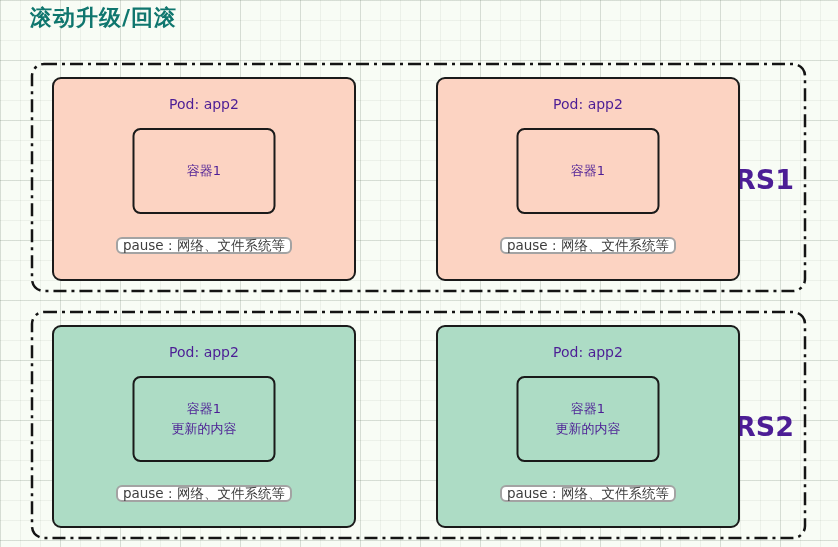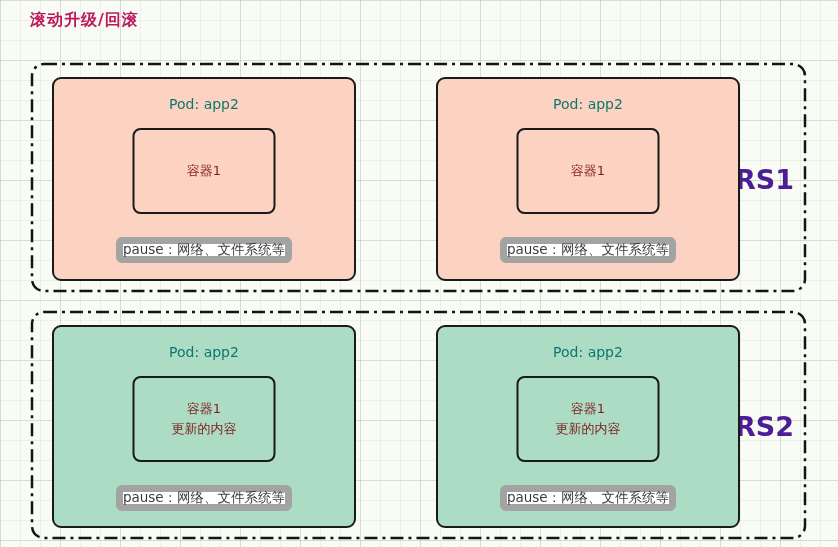--- a/index.html
+++ b/index.html
@@ -13,24 +13,24 @@
       linear-gradient(to right,  rgba(100,120,100,0.16) 1px, transparent 1px),
       linear-gradient(to bottom, rgba(100,120,100,0.16) 1px, transparent 1px),
       linear-gradient(to right,  rgba(110,128,110,0.09) 1px, transparent 1px),
       linear-gradient(to bottom, rgba(110,128,110,0.09) 1px, transparent 1px);
     background-size: 60px 60px, 60px 60px, 20px 20px, 20px 20px;
   }
 
   .page-title {
     position: absolute;
     left: 30px;
-    top: 10px;
-    font-size: 16px;
+    top: 3px;
+    font-size: 22px;
     font-weight: bold;
-    color: #be185d;
+    color: #0f766e;
     letter-spacing: 1px;
   }
 
   .rs-group { position: absolute; left: 30px; width: 777px; }
   #rs1 { top: 62px;  height: 231px; }
   #rs2 { top: 310px; height: 230px; }
 
   .dash-rect { position: absolute; left: 0; top: 0; display: block; }
 
   .rs-label {
@@ -57,53 +57,53 @@
   .pod.pink  { background: #fcd3c2; }
   .pod.green { background: #addcc5; }
 
   .pod-title {
     position: absolute;
     top: 17px;
     left: 0;
     width: 100%;
     text-align: center;
     font-size: 14px;
-    color: #0f766e;
+    color: #4c1d95;
   }
 
   .container-box {
     position: absolute;
     left: 50%;
     top: 49px;
     transform: translateX(-50%);
     width: 143px;
     height: 86px;
     background: inherit;
     border: 2px solid #1a1a1a;
     border-radius: 8px;
     display: flex;
     flex-direction: column;
     align-items: center;
     justify-content: center;
     font-size: 13px;
     line-height: 1.55;
-    color: #7f1d1d;
+    color: #4c1d95;
     text-align: center;
   }
   .container-line:empty { display: none; }
 
   .pause-box {
     position: absolute;
     left: 50%;
     top: 158px;
     transform: translateX(-50%);
     width: 176px;
-    height: 26px;
+    height: 17px;
     background: #ffffff;
-    border: 7px solid #a3a3a3;
+    border: 2px solid #a3a3a3;
     border-radius: 6px;
     display: flex;
     align-items: center;
     justify-content: center;
     font-size: 13.5px;
     color: #3d3d3d;
     white-space: nowrap;
     text-align: center;
   }
 </style>

